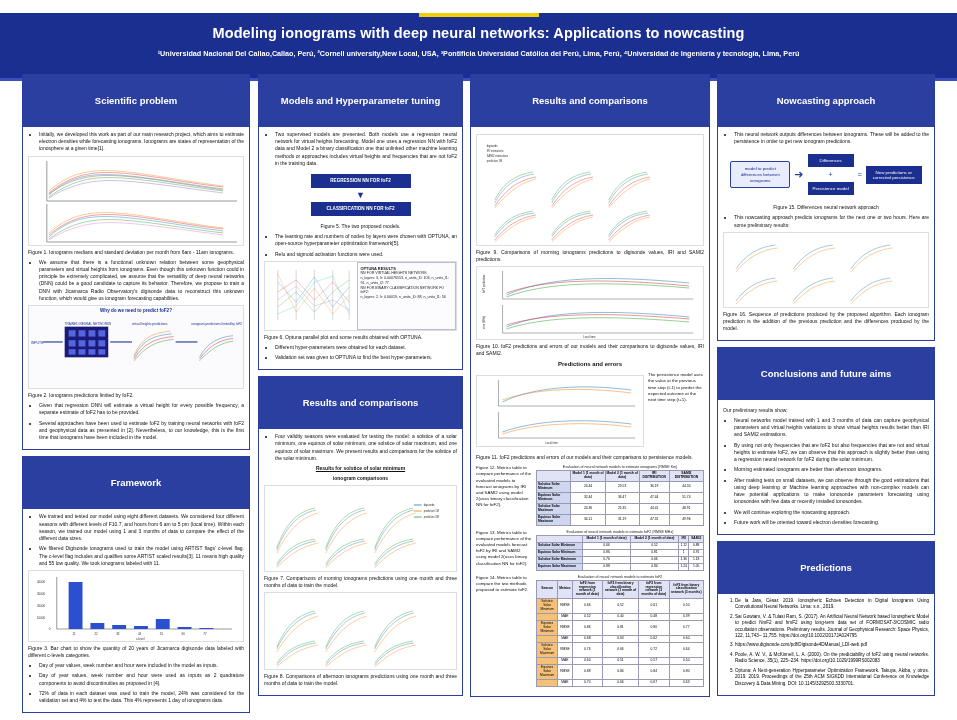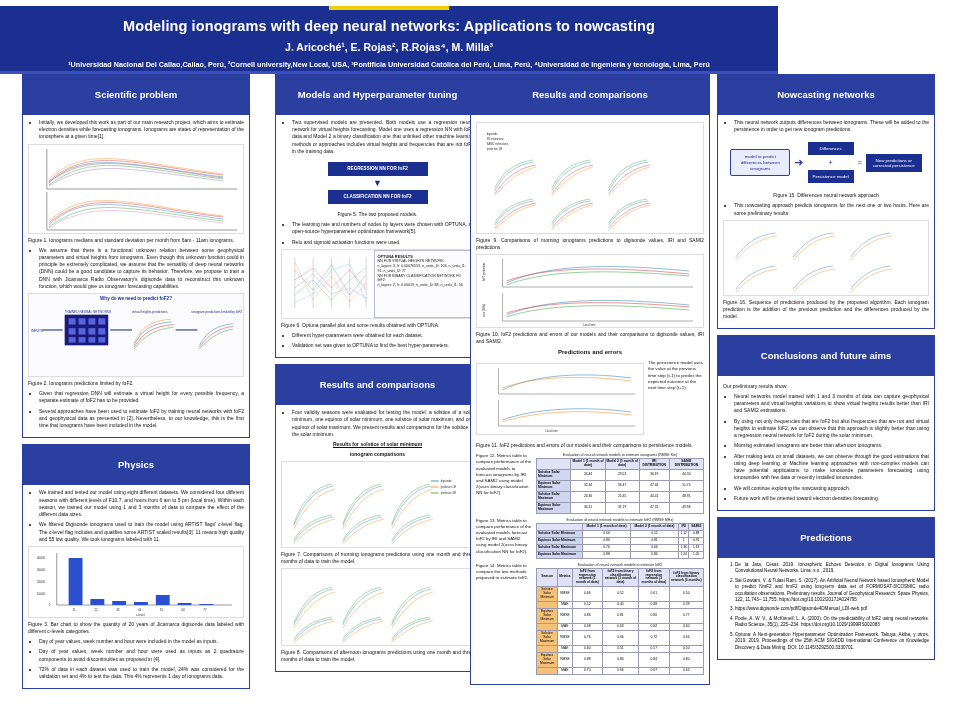--- a/index.html
+++ b/index.html
@@ -5,21 +5,21 @@
   html,body{margin:0;padding:0;}
   body{
     width:957px;height:720px;
     background:#ffffff;
     font-family:"Liberation Sans", sans-serif;
     overflow:hidden;
     position:relative;
   }
   
   .poster-header{
-    position:absolute;left:0;top:6px;width:778px;height:68px;
+    position:absolute;left:0;top:13px;width:957px;height:68px;
     background:#1a2f8f;
     border-bottom:3px solid #3b4fc0;
     color:#ffffff;
     text-align:center;
     box-sizing:border-box;
     padding-top:6px;
   }
   .header-accent{
     position:absolute;left:50%;transform:translateX(-50%);top:0;
     width:120px;height:4px;background:#f0d000;
@@ -38,21 +38,21 @@
   .col{position:absolute;top:74px;}
   .panel{
     border:1px solid #2b3fa0;
     background:#ffffff;
     margin-bottom:6px;
     box-sizing:border-box;
   }
   .panel-title{
     background:#2b3fa0;color:#ffffff;
     font-size:9.5px;font-weight:bold;text-align:center;
-    padding:14px 2px;line-height:1.25;
+    padding:20px 2px;line-height:1.25;
   }
   .panel-body{padding:4px 5px 5px 5px;}
   ul.bullets{margin:0;padding:0 0 0 11px;}
   ul.bullets li{
     font-size:5.0px;line-height:1.45;margin-bottom:3px;text-align:justify;color:#111;
   }
   .cap{
     font-size:5.0px;line-height:1.4;text-align:justify;color:#111;margin:3px 0 3px 0;
   }
   .center{text-align:center;}
@@ -61,21 +61,21 @@
     background:#fbfbfd;border:1px solid #dcdce6;margin:3px auto;position:relative;
     overflow:hidden;
   }
   .fig-label{
     position:absolute;left:3px;top:2px;font-size:4px;color:#444;
   }
   
   .lines{position:absolute;left:0;top:0;width:100%;height:100%;}
   
   #col1{left:22px;width:228px;}
-  #col2{left:275px;width:205px;}
+  #col2{left:258px;width:205px;}
   #col3{left:470px;width:240px;}
   #col4{left:717px;width:218px;}
   .refs li{font-size:4.6px;line-height:1.4;margin-bottom:3px;text-align:justify;}
   .refs{padding-left:12px;margin:0;}
   .nowcast-diagram{
     display:flex;align-items:center;justify-content:center;gap:4px;
     padding:6px 2px;
   }
   .nd-box{
     border:1px solid #2b3fa0;background:#e8ecfb;color:#1a2f8f;
@@ -110,21 +110,20 @@
   .tbl-cap{font-size:3.6px;text-align:center;color:#222;margin-bottom:1px;}
   .bar-chart{position:relative;}
   .conc-title{line-height:1.25;}
 </style>
 </head>
 <body>
 
 <div class="poster-header">
   <div class="header-accent"></div>
   <div class="poster-title">Modeling ionograms with deep neural networks: Applications to nowcasting</div>
-  <div class="poster-authors">J. Aricoché¹, E. Rojas², R.Rojas⁴, M. Milla³</div>
   <div class="poster-affil">¹Universidad Nacional Del Callao,Callao, Perú, ²Cornell university,New Local, USA, ³Pontificia Universidad Católica del Perú, Lima, Perú, ⁴Universidad de Ingeniería y tecnología, Lima, Perú</div>
 </div>
 
 <div class="col" id="col1">
 
   <div class="panel">
     <div class="panel-title">Scientific problem</div>
     <div class="panel-body">
       <ul class="bullets">
         <li>Initially, we developed this work as part of our main research project, which aims to estimate electron densities while forecasting ionograms. Ionograms are states of representation of the ionosphere at a given time[1].</li>
@@ -203,21 +202,21 @@
       <div class="cap">Figure 2.  Ionograms predictions limited by foF2.</div>
 
       <ul class="bullets">
         <li>Given that regression DNN will estimate a virtual height for every possible frequency, a separate estimate of foF2 has to be provided.</li>
         <li>Several approaches have been used to estimate foF2 by training neural networks with foF2 and geophysical data as presented in [2]. Nevertheless, to our knowledge, this is the first time that ionograms have been included in the model.</li>
       </ul>
     </div>
   </div>
 
   <div class="panel">
-    <div class="panel-title">Physics</div>
+    <div class="panel-title">Framework</div>
     <div class="panel-body">
       <ul class="bullets">
         <li>We trained and tested our model using eight different datasets. We considered four different seasons with different levels of F10.7, and hours from 6 am to 5 pm (local time). Within each season, we trained our model using 1 and 3 months of data to compare the effect of the different data sizes.</li>
         <li>We filtered Digisonde ionograms used to train the model using ARTIST flags' c-level flag. The c-level flag includes and qualifies some ARTIST scaled results[3]. 11 means high quality and 55 low quality. We took ionograms labeled with 11.</li>
       </ul>
 
       <div class="fig bar-chart" style="height:70px;">
         <svg class="lines" viewBox="0 0 216 70" preserveAspectRatio="none">
           <rect x="0" y="0" width="216" height="70" fill="#ffffff"></rect>
           <line x1="28" y1="6" x2="28" y2="58" stroke="#333" stroke-width="0.5"></line>
@@ -698,21 +697,21 @@
         </div>
       </div>
 
     </div>
   </div>
 </div>
 
 <div class="col" id="col4">
 
   <div class="panel">
-    <div class="panel-title">Nowcasting networks</div>
+    <div class="panel-title">Nowcasting approach</div>
     <div class="panel-body">
       <ul class="bullets">
         <li>This neural network outputs differences between ionograms. These will be added to the persistence in order to get new ionogram predictions.</li>
       </ul>
 
       <div class="nowcast-diagram">
         <div class="nd-box" style="width:52px;">model to predict differences between ionograms</div>
         <div class="nd-arrow">➜</div>
         <div class="nd-right">
           <div class="nd-blue">Differences</div>

